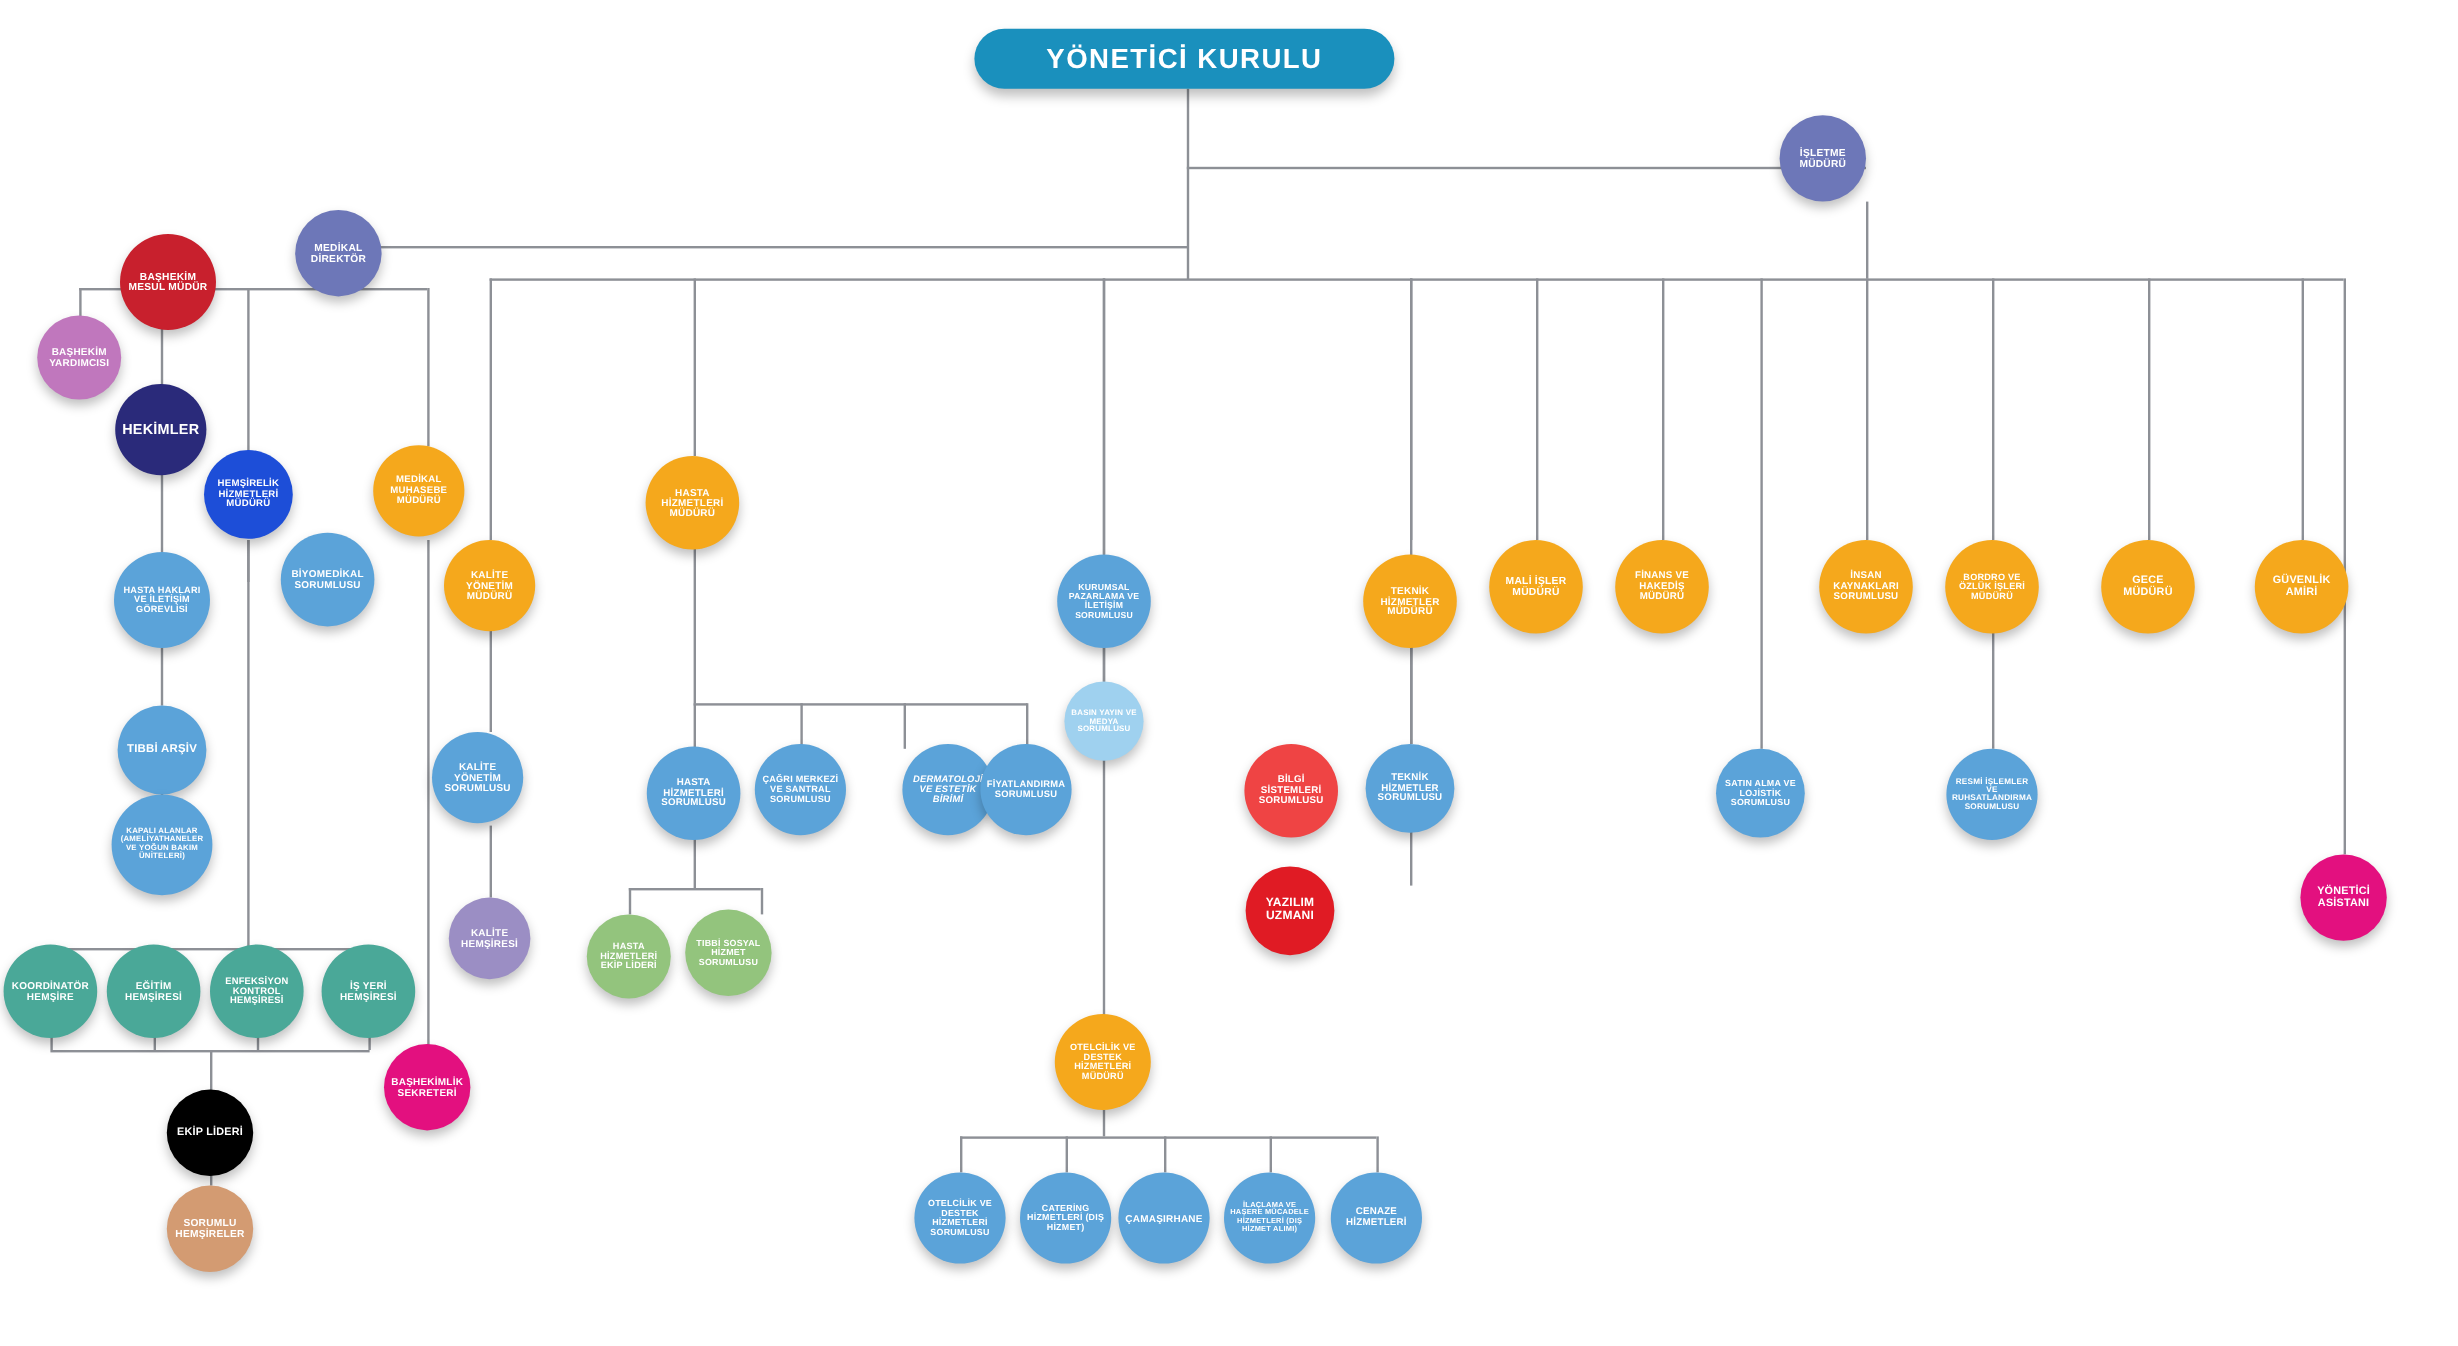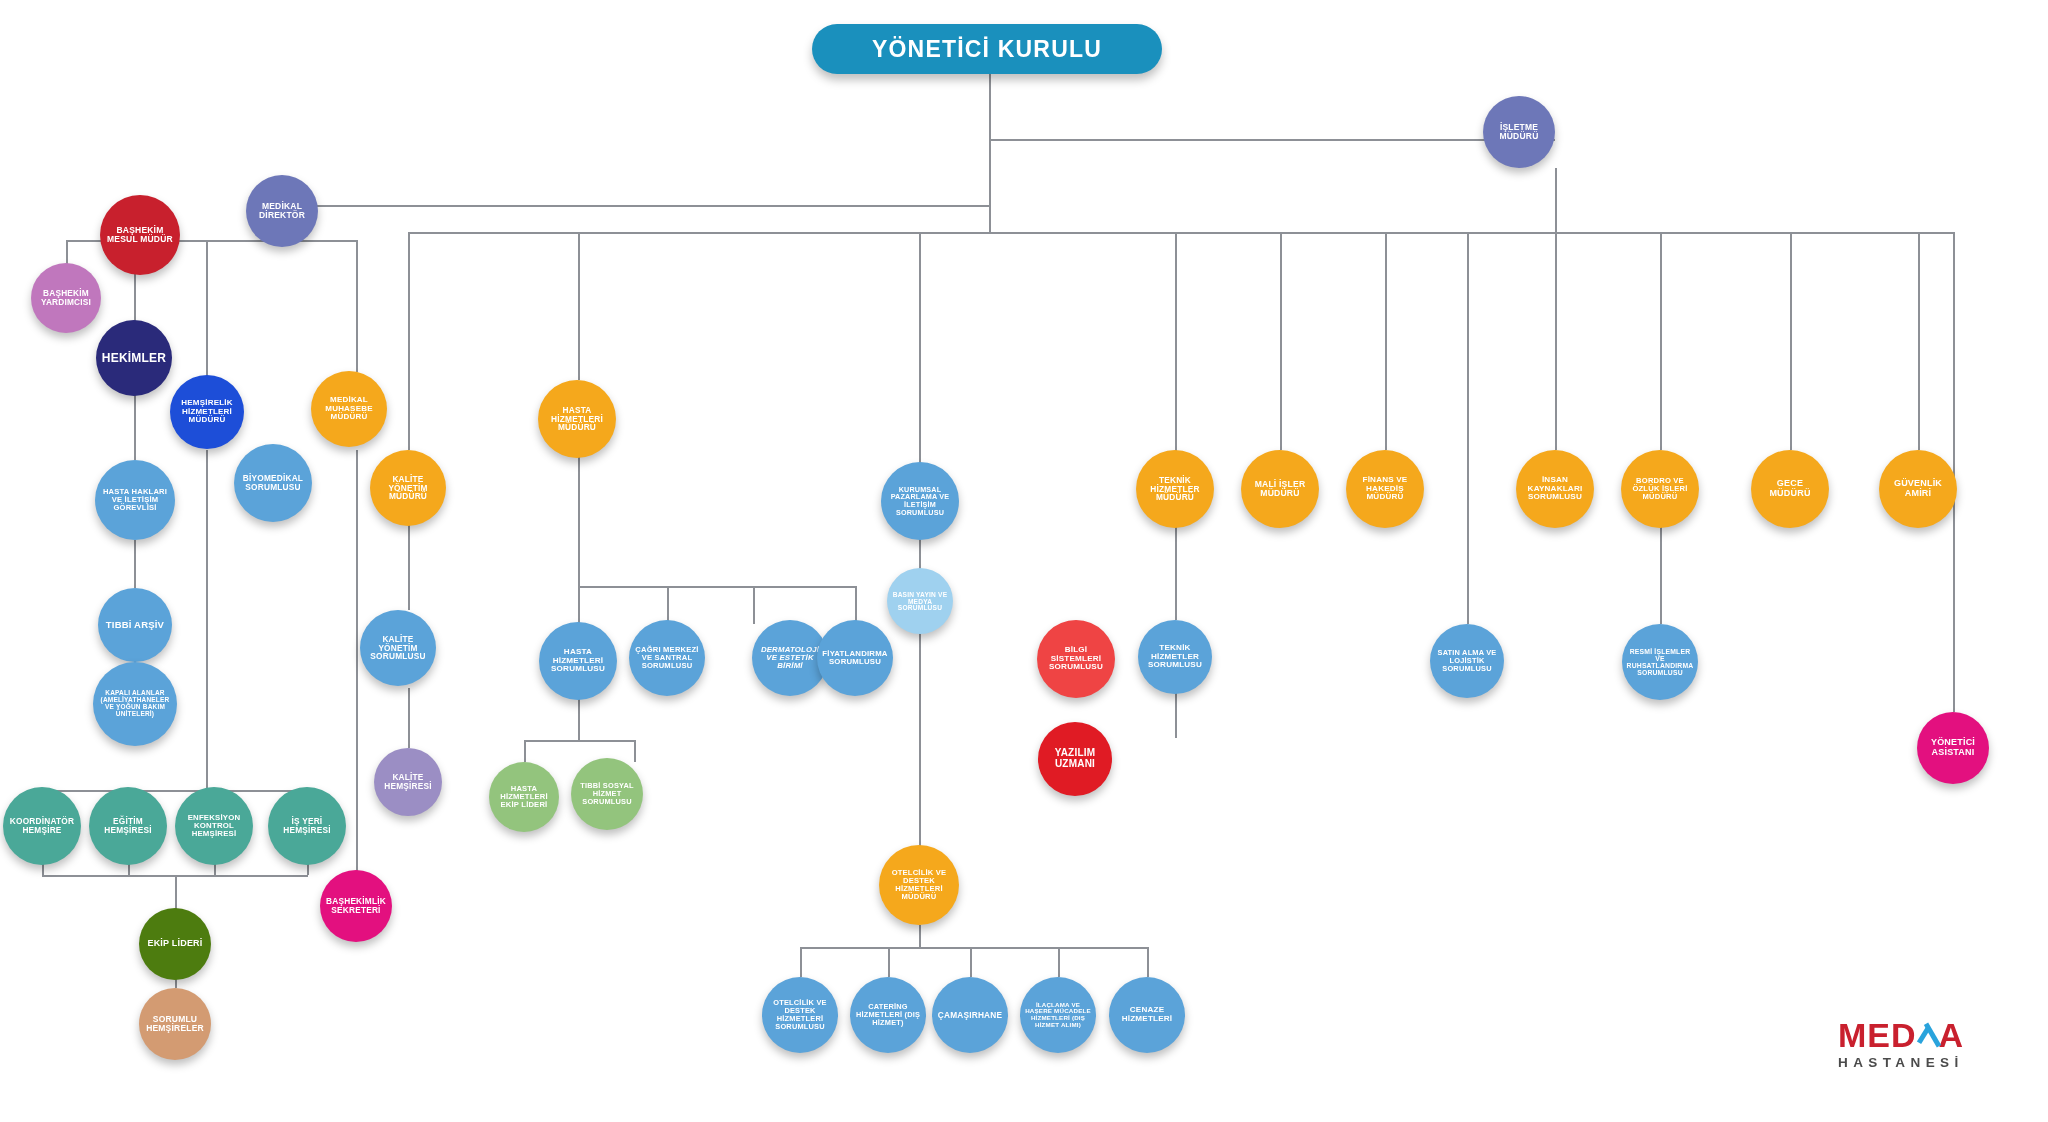--- a/index.html
+++ b/index.html
@@ -205,21 +205,21 @@
   <div class="node" style="left:89px;top:787px;width:78px;height:78px;background:#4aa898;font-size:8.3px;">
     <span>EĞİTİM HEMŞİRESİ</span>
   </div>
   <div class="node" style="left:175px;top:787px;width:78px;height:78px;background:#4aa898;font-size:7.8px;">
     <span>ENFEKSİYON KONTROL HEMŞİRESİ</span>
   </div>
   <div class="node" style="left:268px;top:787px;width:78px;height:78px;background:#4aa898;font-size:8.3px;">
     <span>İŞ YERİ HEMŞİRESİ</span>
   </div>
 
-  <div class="node" style="left:139px;top:908px;width:72px;height:72px;background:#4d7c0f;font-size:9px;">
+  <div class="node" style="left:139px;top:908px;width:72px;height:72px;background:#000000;font-size:9px;">
     <span>EKİP LİDERİ</span>
   </div>
 
   <div class="node" style="left:139px;top:988px;width:72px;height:72px;background:#d39b72;font-size:8.5px;">
     <span>SORUMLU HEMŞİRELER</span>
   </div>
 
   <div class="node" style="left:320px;top:870px;width:72px;height:72px;background:#e3107f;font-size:8.3px;">
     <span>BAŞHEKİMLİK SEKRETERİ</span>
   </div>
@@ -289,21 +289,21 @@
   </div>
 
   <div class="node" style="left:1020px;top:977px;width:76px;height:76px;background:#5ba3d9;font-size:6.2px;">
     <span>İLAÇLAMA VE HAŞERE MÜCADELE HİZMETLERİ (DIŞ HİZMET ALIMI)</span>
   </div>
 
   <div class="node" style="left:1109px;top:977px;width:76px;height:76px;background:#5ba3d9;font-size:8.1px;">
     <span>CENAZE HİZMETLERİ</span>
   </div>
 
-  <div class="node" style="left:1136px;top:450px;width:78px;height:78px;background:#f5a81c;font-size:8.3px;">
+  <div class="node" style="left:1136px;top:462px;width:78px;height:78px;background:#f5a81c;font-size:8.3px;">
     <span>TEKNİK HİZMETLER MÜDÜRÜ</span>
   </div>
 
   <div class="node" style="left:1241px;top:450px;width:78px;height:78px;background:#f5a81c;font-size:8.6px;">
     <span>MALİ İŞLER MÜDÜRÜ</span>
   </div>
 
   <div class="node" style="left:1346px;top:450px;width:78px;height:78px;background:#f5a81c;font-size:8.1px;">
     <span>FİNANS VE HAKEDİŞ MÜDÜRÜ</span>
   </div>
@@ -341,25 +341,14 @@
   </div>
 
   <div class="node" style="left:1622px;top:624px;width:76px;height:76px;background:#5ba3d9;font-size:6.8px;">
     <span>RESMİ İŞLEMLER VE RUHSATLANDIRMA SORUMLUSU</span>
   </div>
 
   <div class="node" style="left:1917px;top:712px;width:72px;height:72px;background:#e3107f;font-size:9px;">
     <span>YÖNETİCİ ASİSTANI</span>
   </div>
 
-  <div id="logo">
-    <div class="logo-top">
-      <span>MED</span>
-      <span class="logo-check">
-          <i class="a"></i>
-          <i class="b"></i>
-        </span>
-      <span>A</span>
-    </div>
-    <div class="logo-bot">HASTANESİ</div>
-  </div>
 
 </div>
 
 </body></html>

